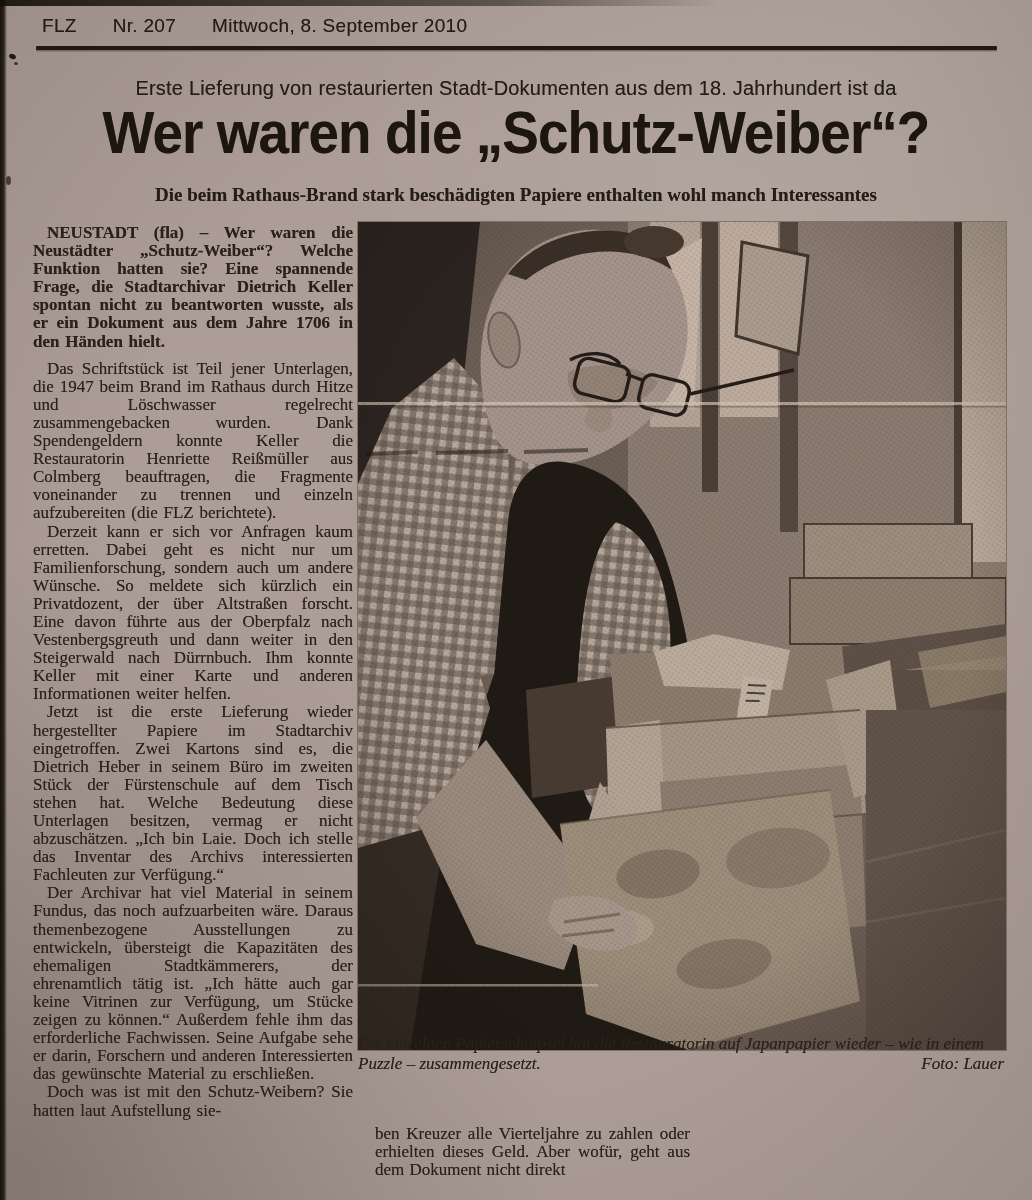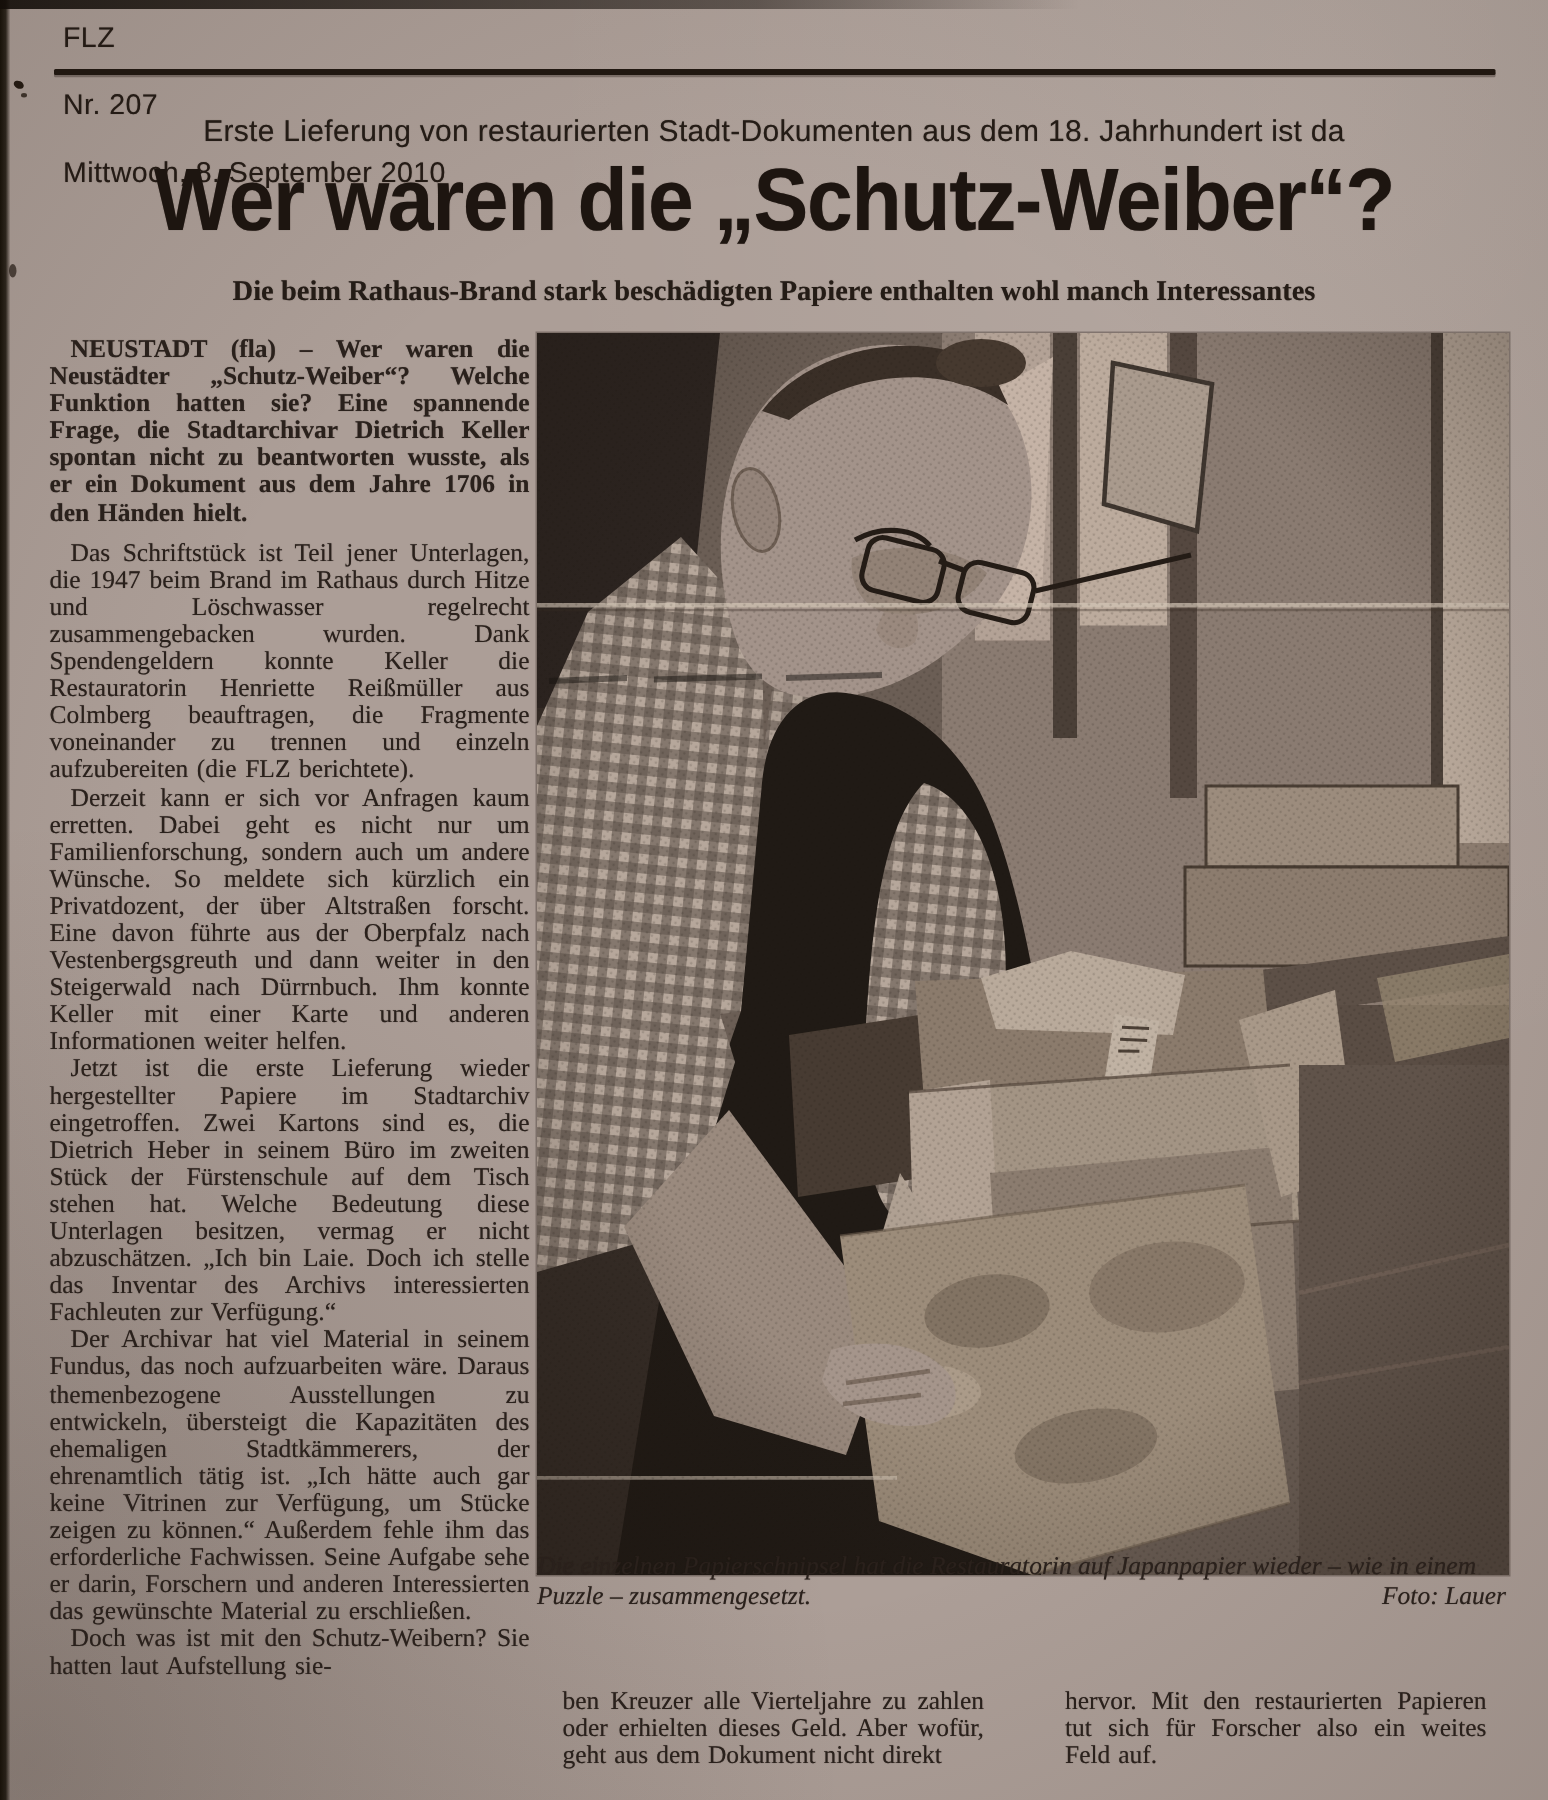--- a/index.html
+++ b/index.html
@@ -16,22 +16,22 @@
   }
   .edge-left{position:absolute;left:0;top:0;width:7px;height:100%;
     background:linear-gradient(90deg,#181209 0%,rgba(24,18,9,.85) 55%,rgba(24,18,9,0) 100%);}
   .edge-top{position:absolute;left:0;top:0;height:6px;width:720px;
     background:linear-gradient(90deg,rgba(20,14,9,.9) 0%,rgba(20,14,9,.5) 70%,rgba(20,14,9,0) 100%);}
   .speck{position:absolute;background:#241a12;border-radius:50%;}
   .speck.s1{left:9px;top:54px;width:7px;height:5px;transform:rotate(25deg);}
   .speck.s2{left:14px;top:62px;width:4px;height:3px;opacity:.8;}
   .speck.s3{left:6px;top:176px;width:5px;height:9px;opacity:.7;}
 
-  .masthead{position:absolute;left:42px;top:15px;display:flex;gap:23px;
-    font-family:"Liberation Sans",sans-serif;font-size:19px;color:#241b15;letter-spacing:.3px;flex-direction:column;}
+  .masthead{position:absolute;left:42px;top:15px;display:flex;gap:36px;
+    font-family:"Liberation Sans",sans-serif;font-size:19px;color:#241b15;letter-spacing:.3px;}
   .rule{position:absolute;left:36px;top:46px;width:961px;height:4px;background:#211811;
     box-shadow:0 1.5px 0 rgba(33,24,17,.35);border-radius:1px;}
 
   .kicker{position:absolute;left:0;top:77px;width:100%;text-align:center;
     font-family:"Liberation Sans",sans-serif;font-size:20px;
     color:#241c16;letter-spacing:.2px;}
   .headline{position:absolute;left:0;top:99px;width:100%;margin:0;text-align:center;
     font-family:"Liberation Sans",sans-serif;font-weight:bold;font-size:59px;
     letter-spacing:-1px;transform:scaleX(.93);color:#1d1510;}
   .subhead{position:absolute;left:0;top:184px;width:100%;text-align:center;
@@ -185,15 +185,14 @@
     </svg>
   </figure>
 
   <div class="caption">
     <span>Die einzelnen Papierschnipsel hat die Restauratorin auf Japanpapier wieder – wie in einem Puzzle – zusammengesetzt.</span>
     <span class="credit">Foto: Lauer</span>
   </div>
 
   <div class="bottom-cols">
     <p>ben Kreuzer alle Vierteljahre zu zahlen oder erhielten dieses Geld. Aber wofür, geht aus dem Dokument nicht direkt</p>
-    <p>hervor. Mit den restaurierten Papieren tut sich für Forscher also ein weites Feld auf.</p>
   </div>
 </div>
 
 </body></html>

